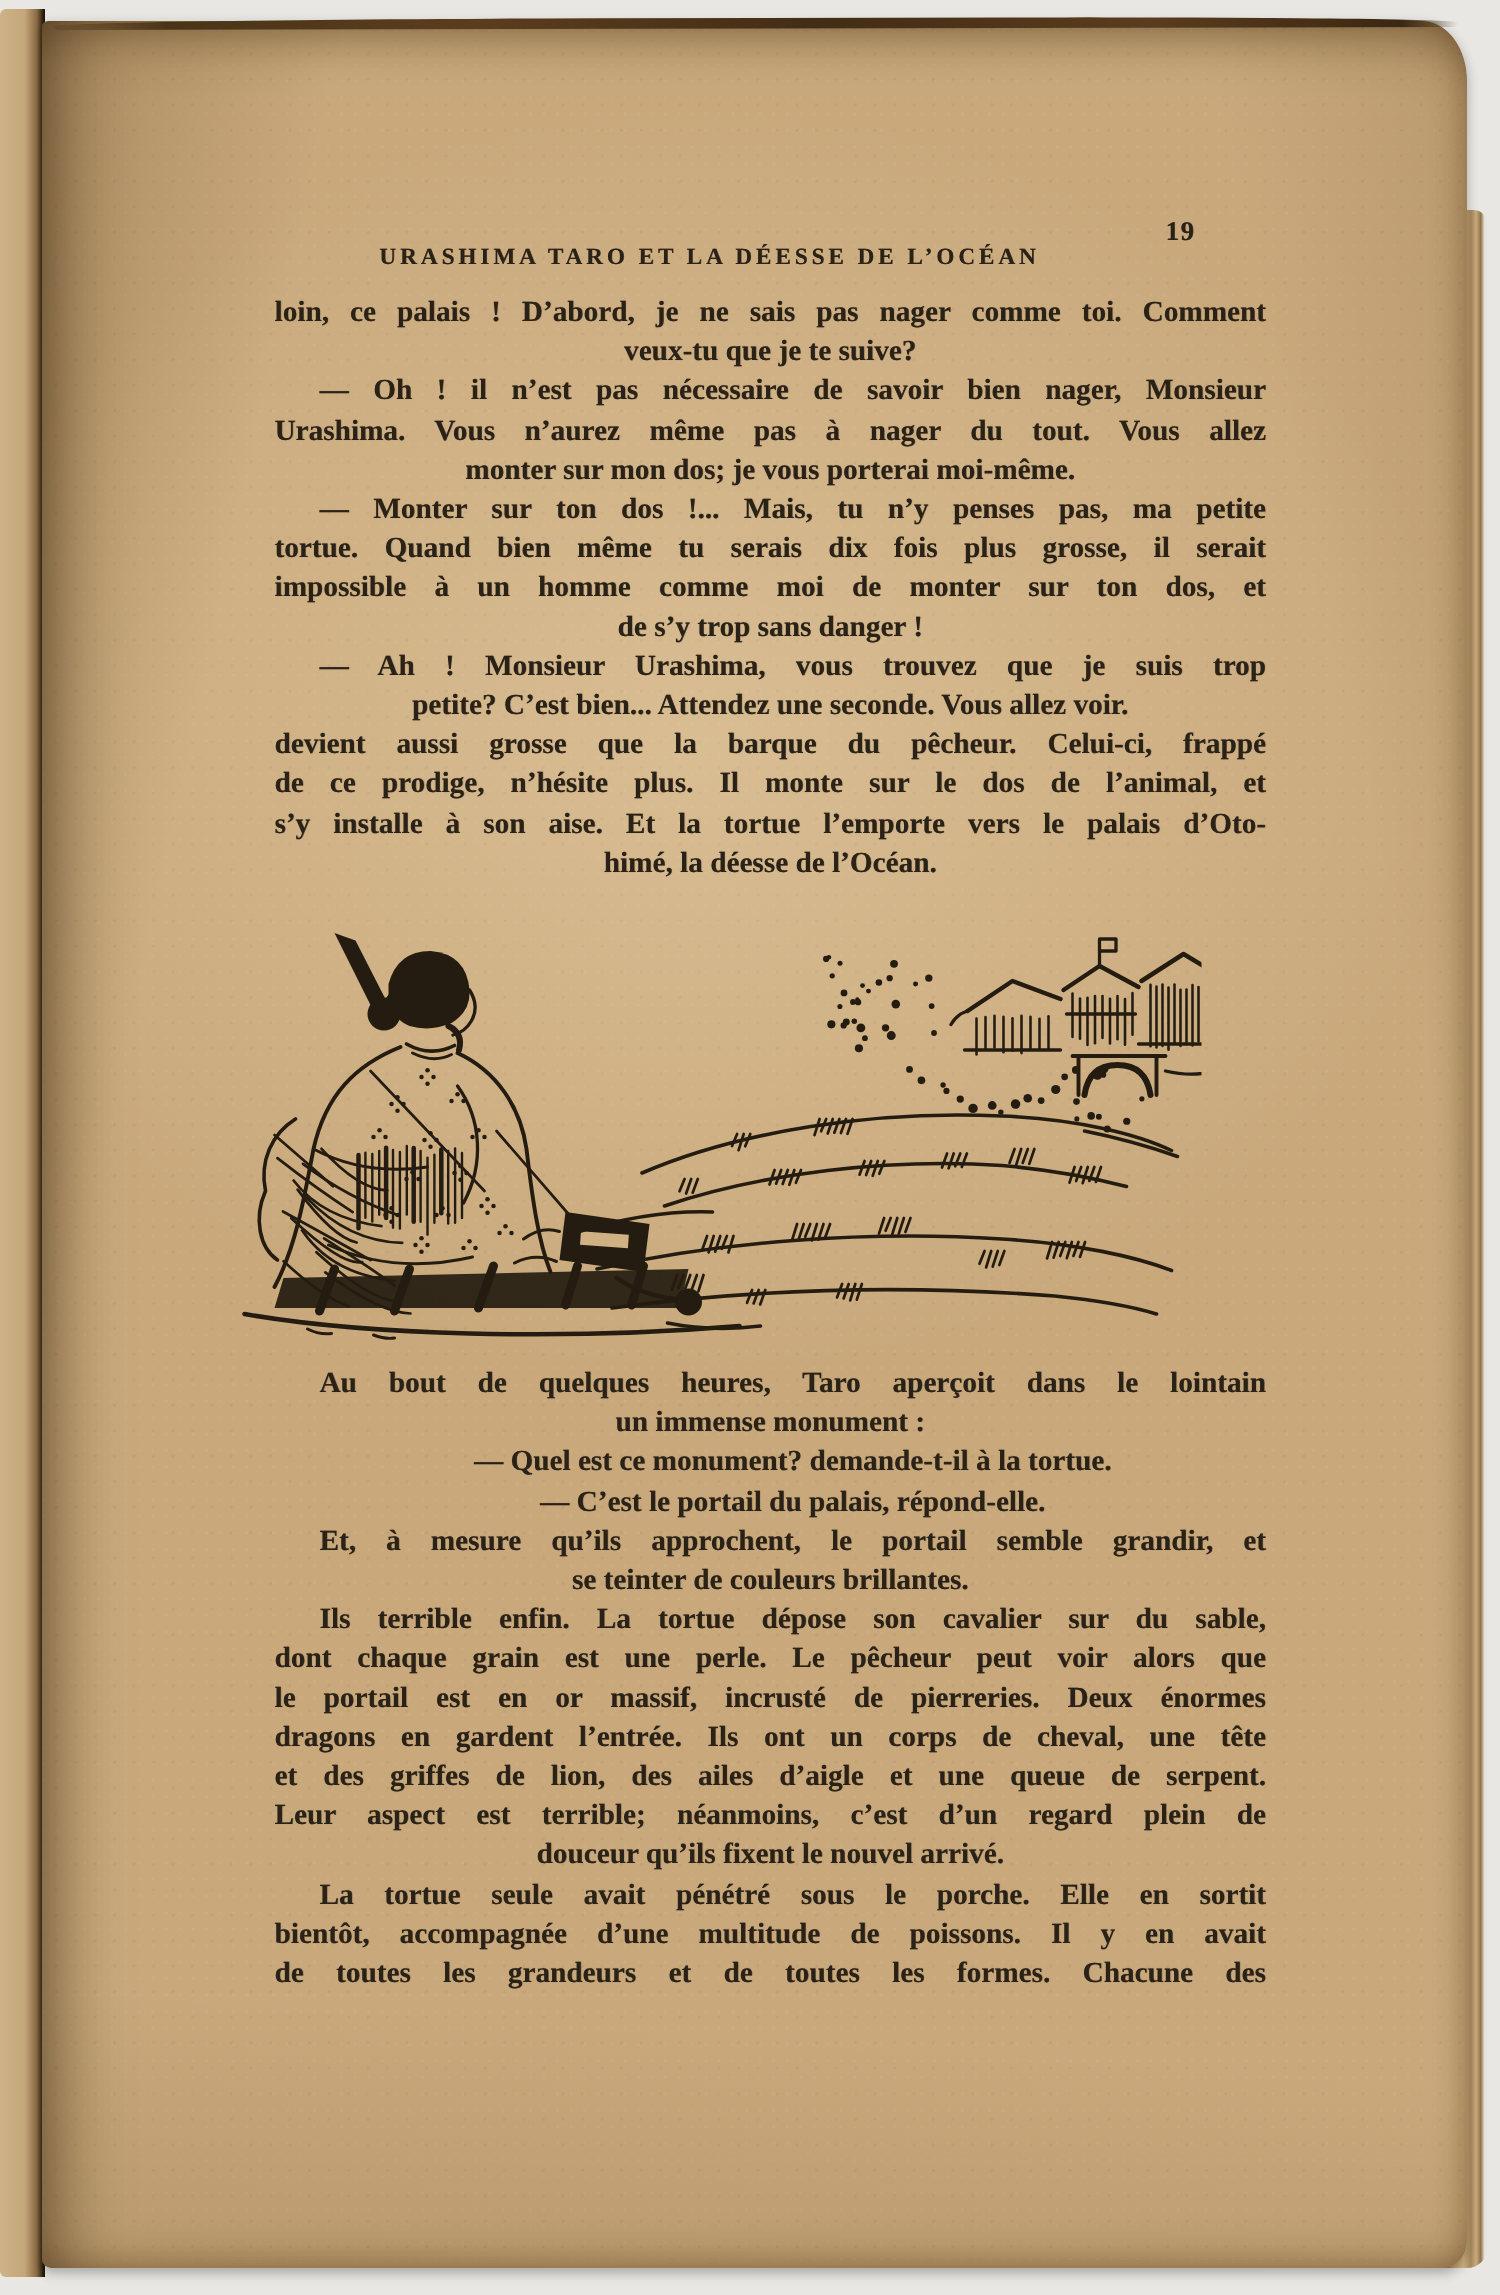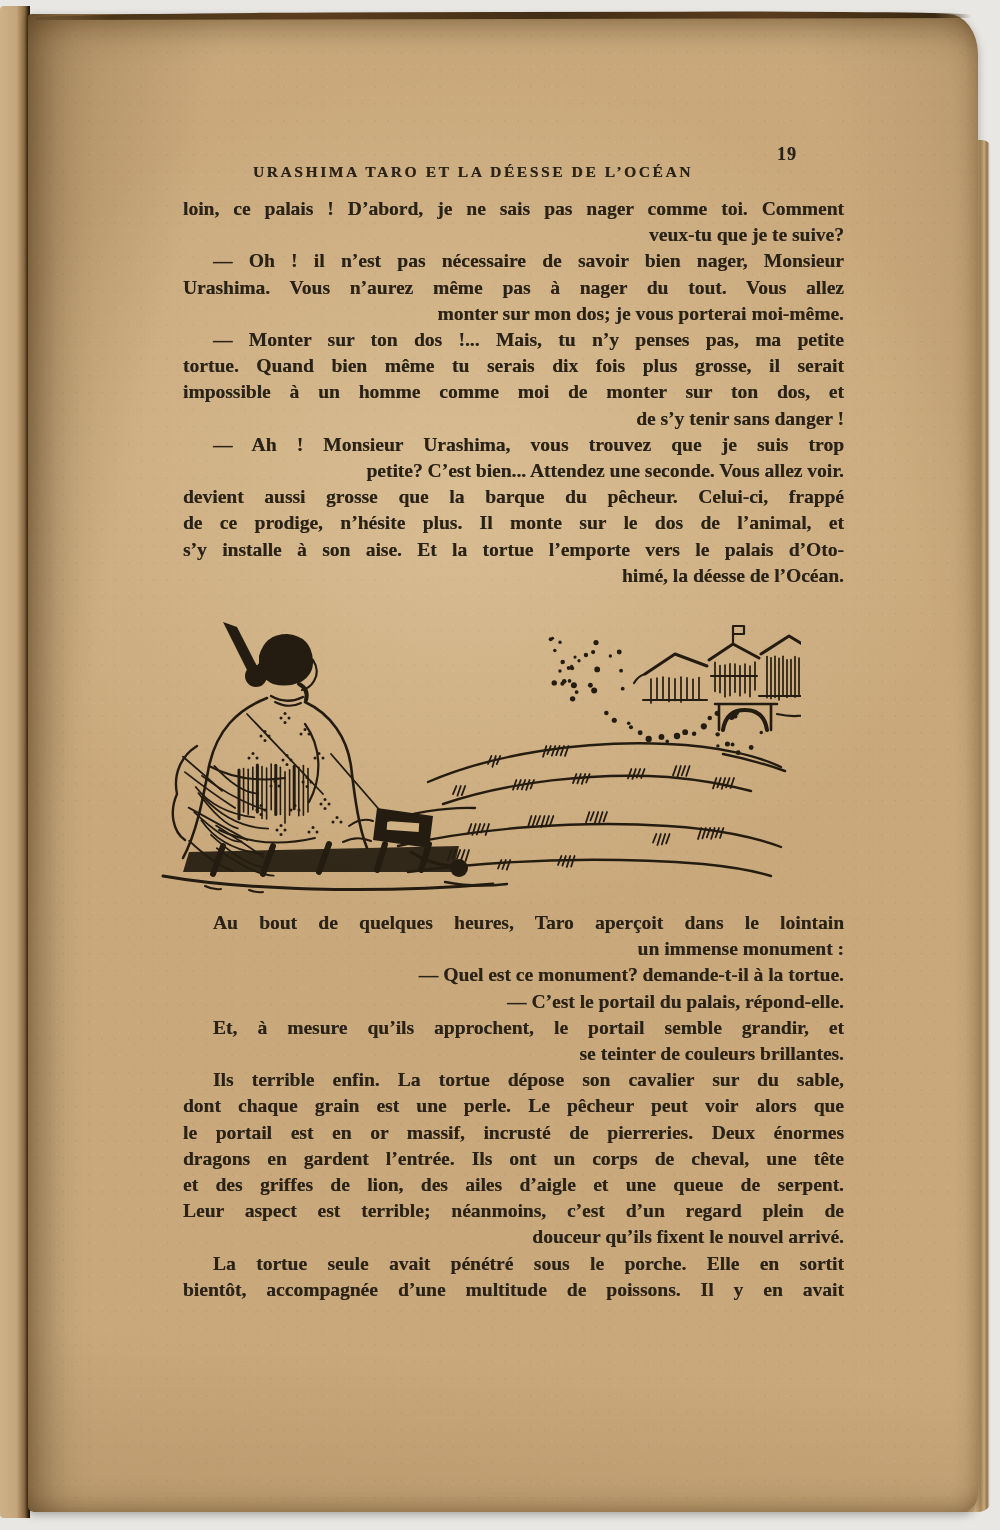--- a/index.html
+++ b/index.html
@@ -71,21 +71,21 @@
   }
   .text-block{
     position:absolute;left:115px;width:661px;
     color:var(--ink);
     font-size:19.5px;font-weight:bold;line-height:26.2px;
     text-shadow:.25px .3px .45px rgba(42,34,23,.55);
     margin-left:40px;
   }
   #block1{top:182px;}
   #block2{top:896px;}
-  .line{white-space:nowrap;text-align:right;}
+  .line{white-space:nowrap;text-align:center;}
   .line.justify{white-space:normal;text-align:justify;text-align-last:justify;}
   .line.indent{padding-left:30px;}
   .illustration{
     position:absolute;left:125px;top:600px;width:648px;height:290px;
   }
   .illustration svg{width:100%;height:100%;}
   .ill-stroke{stroke:#241c10;fill:none;stroke-linecap:round;stroke-linejoin:round;}
 </style>
 </head>
 <body>
@@ -102,21 +102,21 @@
 
   <div class="text-block" id="block1">
       <div class="line justify">loin, ce palais ! D’abord, je ne sais pas nager comme toi. Comment</div>
       <div class="line">veux-tu que je te suive?</div>
       <div class="line indent justify">— Oh ! il n’est pas nécessaire de savoir bien nager, Monsieur</div>
       <div class="line justify">Urashima. Vous n’aurez même pas à nager du tout. Vous allez</div>
       <div class="line">monter sur mon dos; je vous porterai moi-même.</div>
       <div class="line indent justify">— Monter sur ton dos !... Mais, tu n’y penses pas, ma petite</div>
       <div class="line justify">tortue. Quand bien même tu serais dix fois plus grosse, il serait</div>
       <div class="line justify">impossible à un homme comme moi de monter sur ton dos, et</div>
-      <div class="line">de s’y tenir sans danger !</div>
+      <div class="line">de s’y trop sans danger !</div>
       <div class="line indent justify">— Ah ! Monsieur Urashima, vous trouvez que je suis trop</div>
       <div class="line">petite? C’est bien... Attendez une seconde. Vous allez voir.</div>
       <div class="line justify">devient aussi grosse que la barque du pêcheur. Celui-ci, frappé</div>
       <div class="line justify">de ce prodige, n’hésite plus. Il monte sur le dos de l’animal, et</div>
       <div class="line justify">s’y installe à son aise. Et la tortue l’emporte vers le palais d’Oto-</div>
       <div class="line">himé, la déesse de l’Océan.</div>
     </div>
 
   <div class="illustration">
     <svg viewBox="0 0 648 290">
@@ -454,14 +454,15 @@
       <div class="line">se teinter de couleurs brillantes.</div>
       <div class="line indent justify">Ils terrible enfin. La tortue dépose son cavalier sur du sable,</div>
       <div class="line justify">dont chaque grain est une perle. Le pêcheur peut voir alors que</div>
       <div class="line justify">le portail est en or massif, incrusté de pierreries. Deux énormes</div>
       <div class="line justify">dragons en gardent l’entrée. Ils ont un corps de cheval, une tête</div>
       <div class="line justify">et des griffes de lion, des ailes d’aigle et une queue de serpent.</div>
       <div class="line justify">Leur aspect est terrible; néanmoins, c’est d’un regard plein de</div>
       <div class="line">douceur qu’ils fixent le nouvel arrivé.</div>
       <div class="line indent justify">La tortue seule avait pénétré sous le porche. Elle en sortit</div>
       <div class="line justify">bientôt, accompagnée d’une multitude de poissons. Il y en avait</div>
+      <div class="line justify">de toutes les grandeurs et de toutes les formes. Chacune des</div>
     </div>
 </div>
 
 </body></html>

